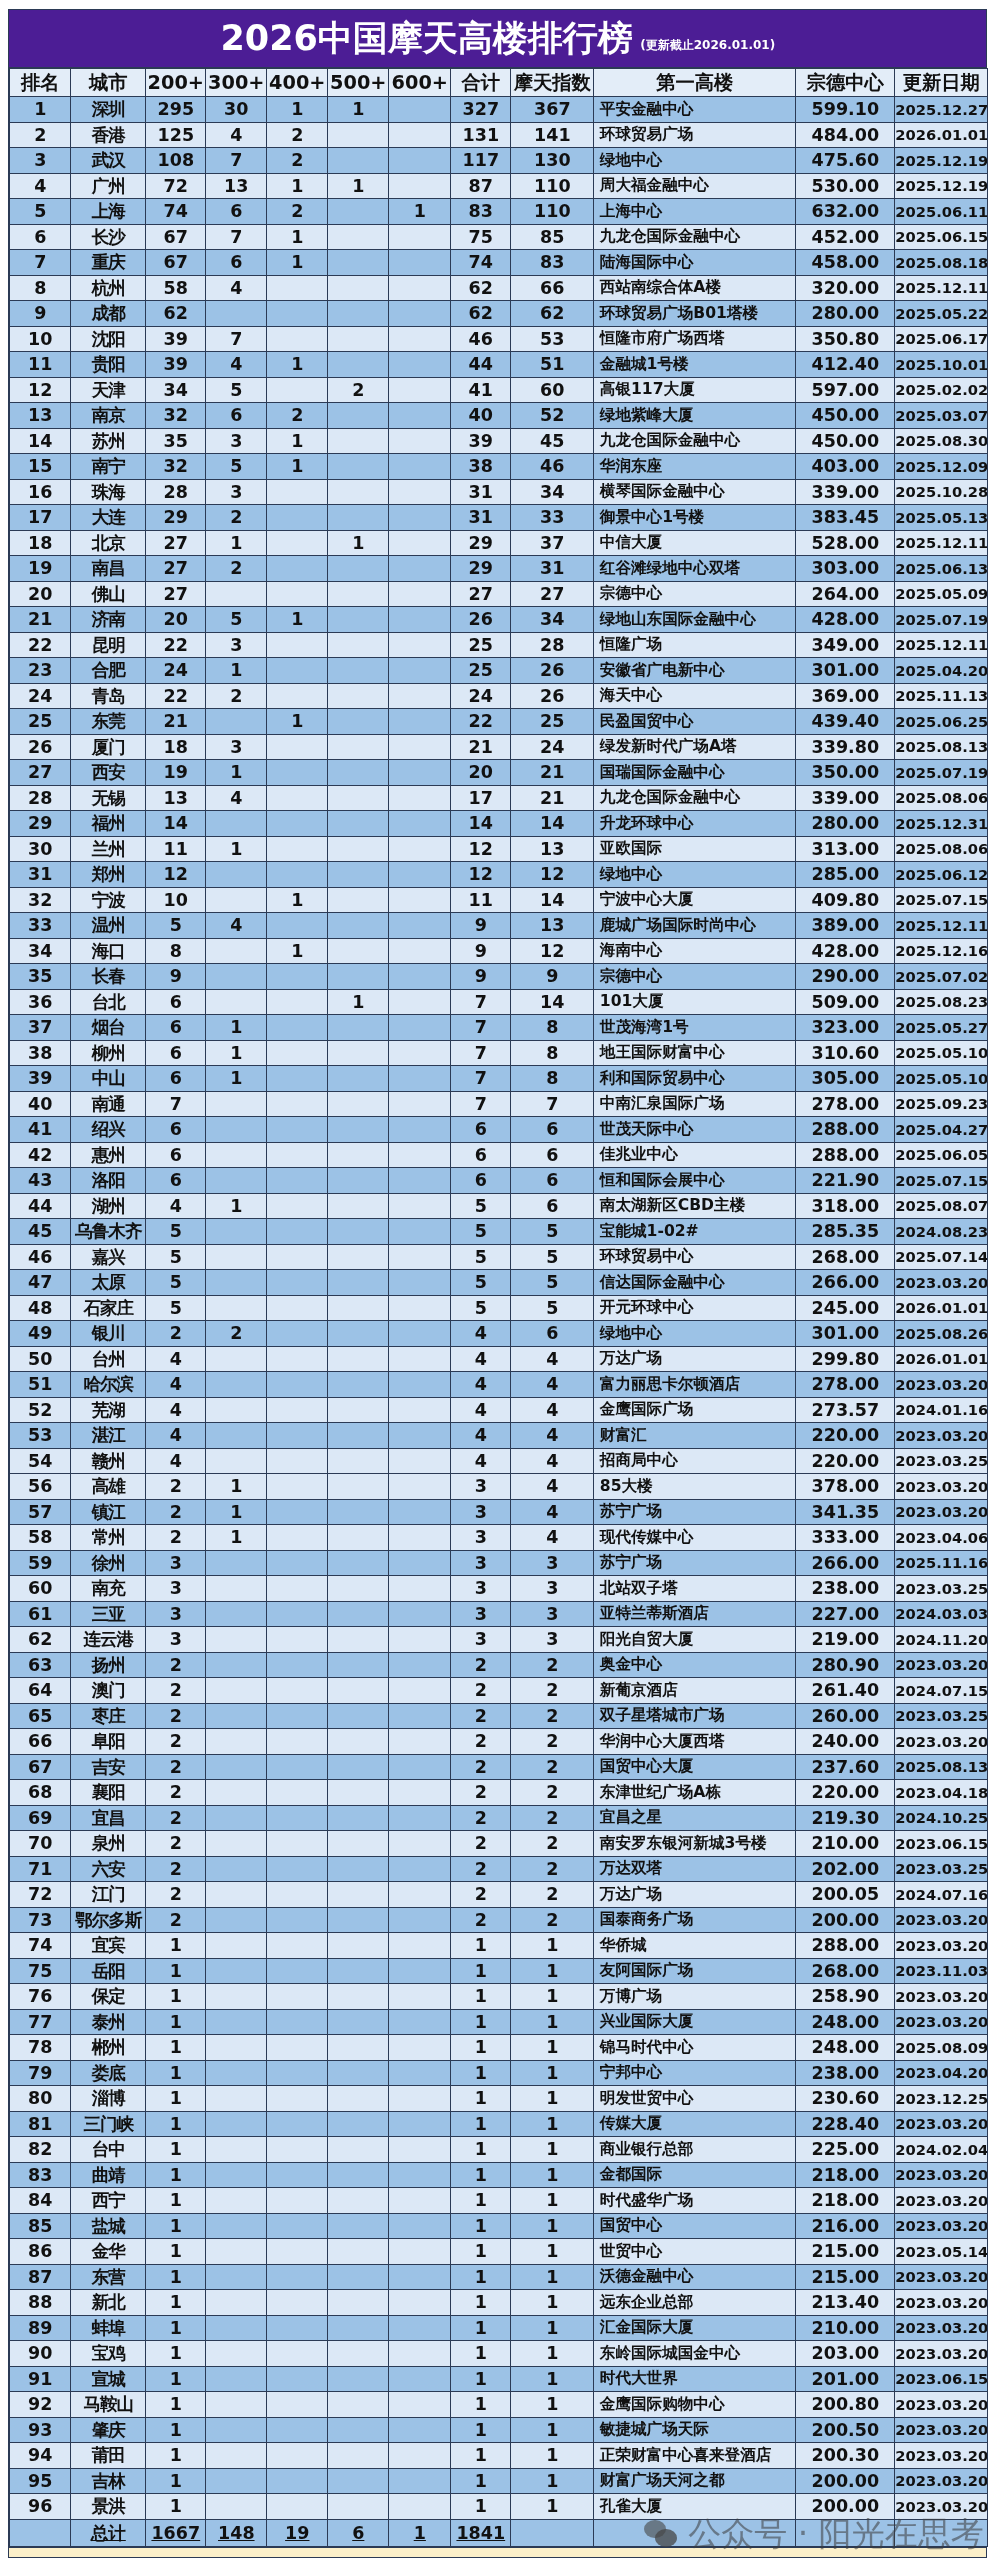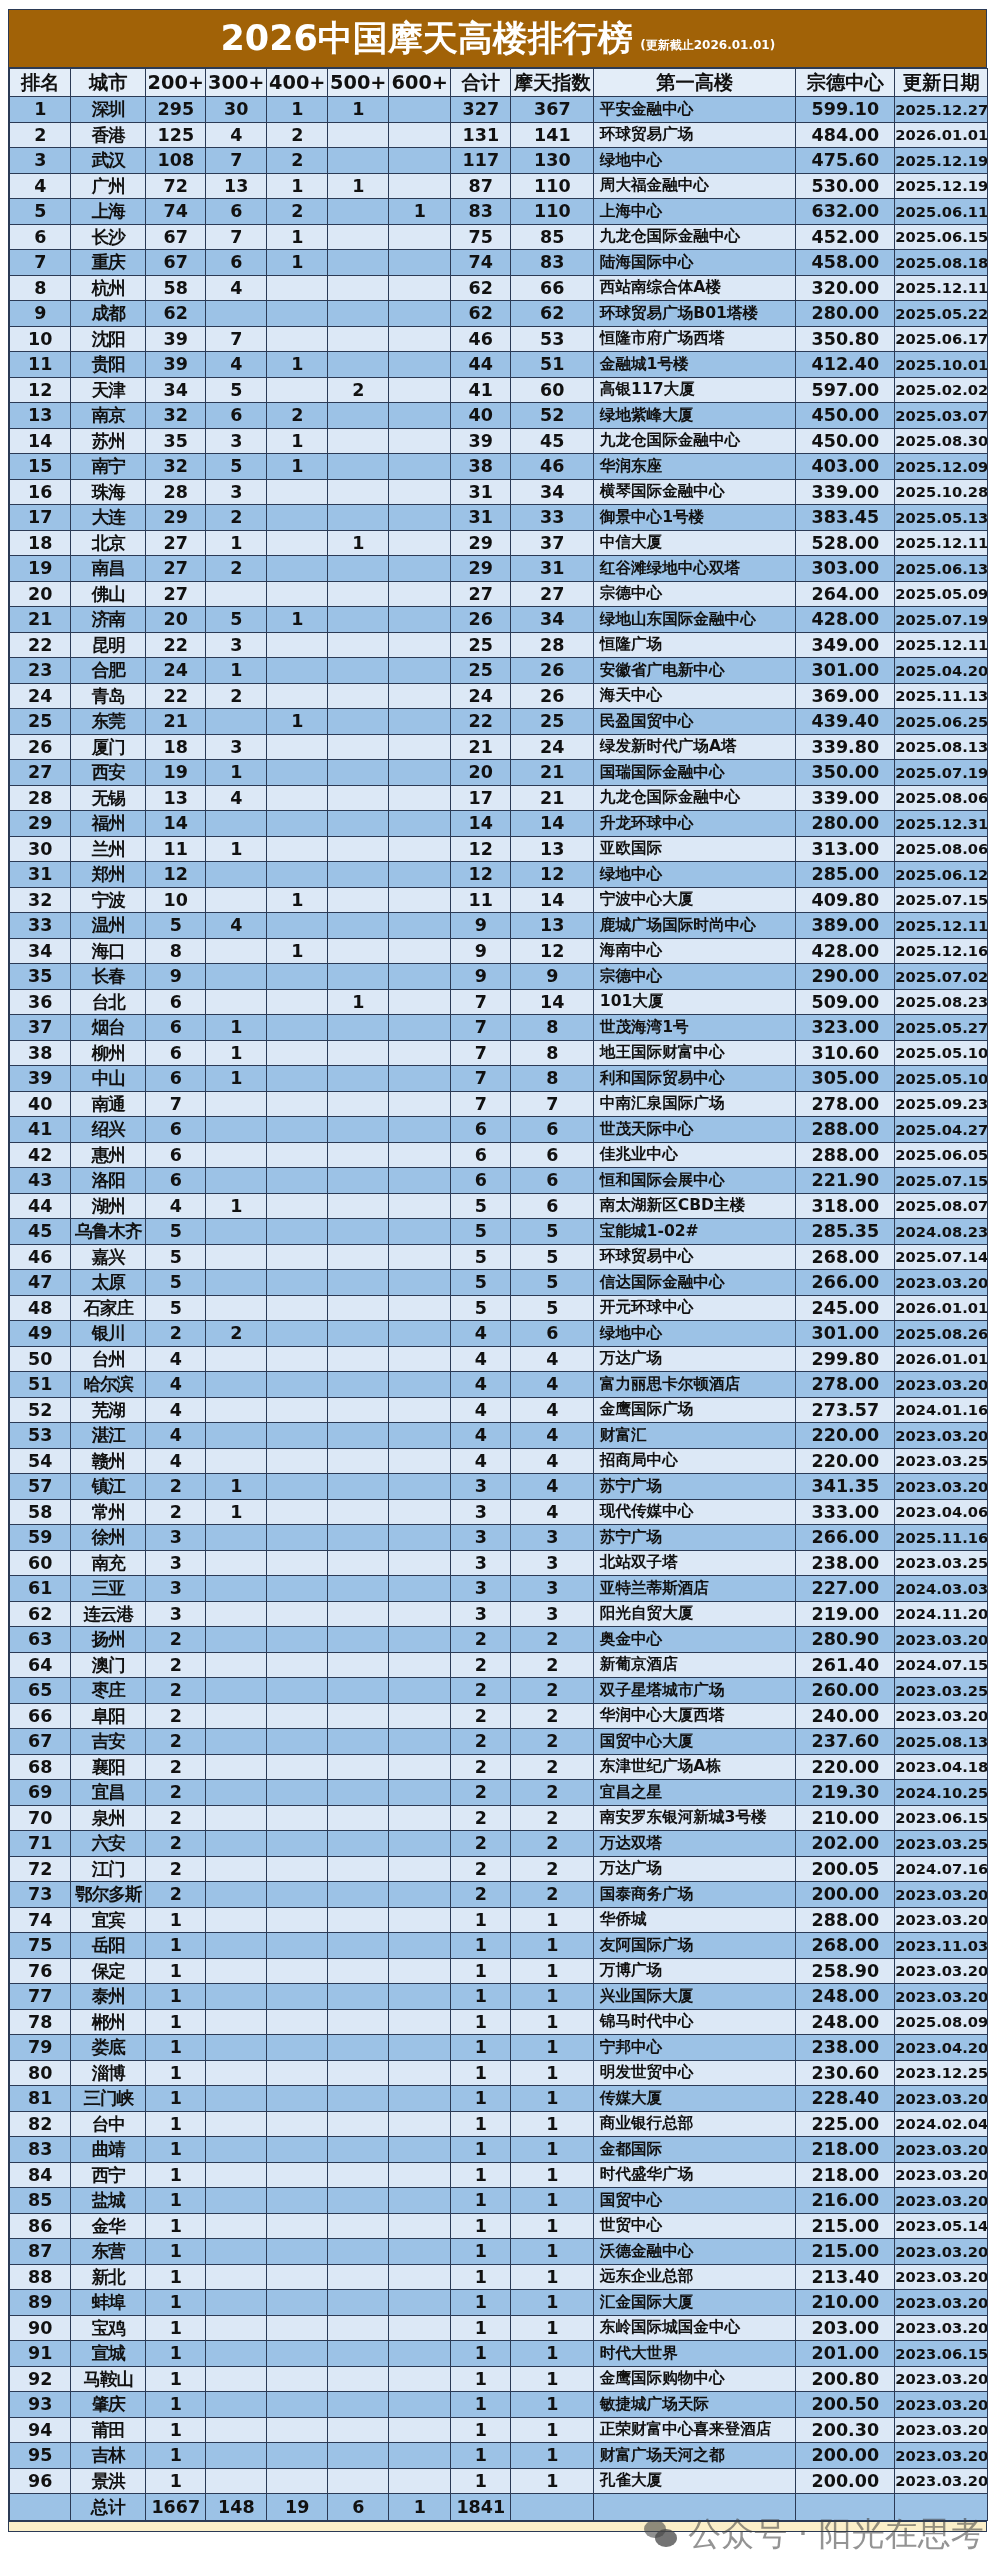--- a/index.html
+++ b/index.html
@@ -7,39 +7,39 @@
     width: 994px; height: 2576px; background: #ffffff;
     font-family: "DejaVu Sans", "Liberation Sans", sans-serif;
     position: relative; overflow: hidden;
   }
   .sheet {
     position: absolute; left: 8.3px; top: 9.2px; width: 977px;
     border: 0.9px solid #2b3a55;
     background: #dce8f6;
   }
   .title-bar {
-    height: 57px; background: #a16207; color: #ffffff;
+    height: 57px; background: #4c1d95; color: #ffffff;
     display: flex; align-items: center; justify-content: center;
     border-bottom: 0.9px solid #2b3a55;
   }
   .title-main { font-size: 35px; font-weight: bold; letter-spacing: 0px; }
   .title-sub { font-size: 12px; font-weight: bold; margin-left: 7.4px; margin-top: 13px; text-align: center; }
   table { border-collapse: collapse; width: 100%; table-layout: fixed; }
   th, td {
     border: 0.9px solid #2b3a55; padding: 0; height: 24.5px;
     text-align: center; color: #111; font-weight: bold; overflow: hidden; white-space: nowrap;
   }
   th { font-size: 19.3px; background: #e3edf8; height: 26px; margin-left: 32px; }
   td { font-size: 17.5px; }
   td.bld { text-align: left; padding-left: 5.5px; font-size: 15.6px; }
   td.date { font-size: 14.7px; }
   td.city { font-size: 17.5px; letter-spacing: -0.9px; }
   tr.odd td { background: #9cc2e6; }
   tr.even td { background: #dce8f6; }
-  tr.total td { background: #9cc2e6; height: 26px; }
+  tr.total td { background: #9cc2e6; height: 26px; text-decoration: underline; }
   .footer-strip { height: 9.2px; background: #fbefc9; border-top: 0.9px solid #2b3a55; }
   .watermark {
     position: absolute; left: 644px; top: 2512px; color: rgba(60,60,60,0.55);
     font-size: 33px; display: flex; align-items: center; pointer-events: none;
   }
   .wm-icon { width: 35px; height: 29.5px; position: relative; margin-right: 9.2px; }
   .wm-icon .b1 { position: absolute; left: 0; top: 0; width: 22px; height: 18.4px; border-radius: 50%; background: rgba(70,70,70,0.6); }
   .wm-icon .b2 { position: absolute; left: 11px; top: 9.2px; width: 22px; height: 18.4px; border-radius: 50%; background: rgba(70,70,70,0.75); }
 </style>
 </head>
@@ -831,20 +831,34 @@
           <td></td>
           <td></td>
           <td></td>
           <td></td>
           <td>4</td>
           <td>4</td>
           <td class="bld">招商局中心</td>
           <td>220.00</td>
           <td class="date">2023.03.25</td>
         </tr>
+        <tr class="even">
+          <td>56</td>
+          <td class="city">高雄</td>
+          <td>2</td>
+          <td>1</td>
+          <td></td>
+          <td></td>
+          <td></td>
+          <td>3</td>
+          <td>4</td>
+          <td class="bld">85大楼</td>
+          <td>378.00</td>
+          <td class="date">2023.03.20</td>
+        </tr>
         <tr class="odd">
           <td>57</td>
           <td class="city">镇江</td>
           <td>2</td>
           <td>1</td>
           <td></td>
           <td></td>
           <td></td>
           <td>3</td>
           <td>4</td>

